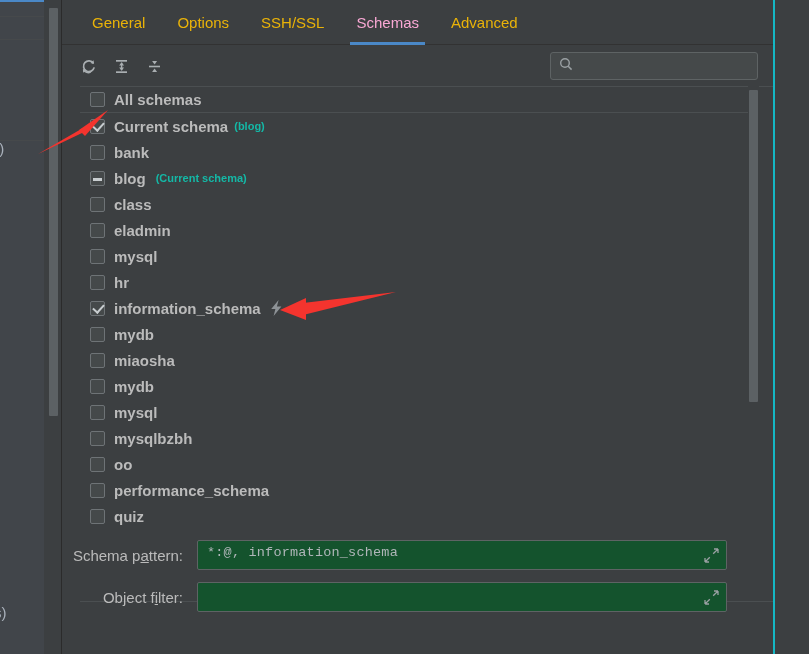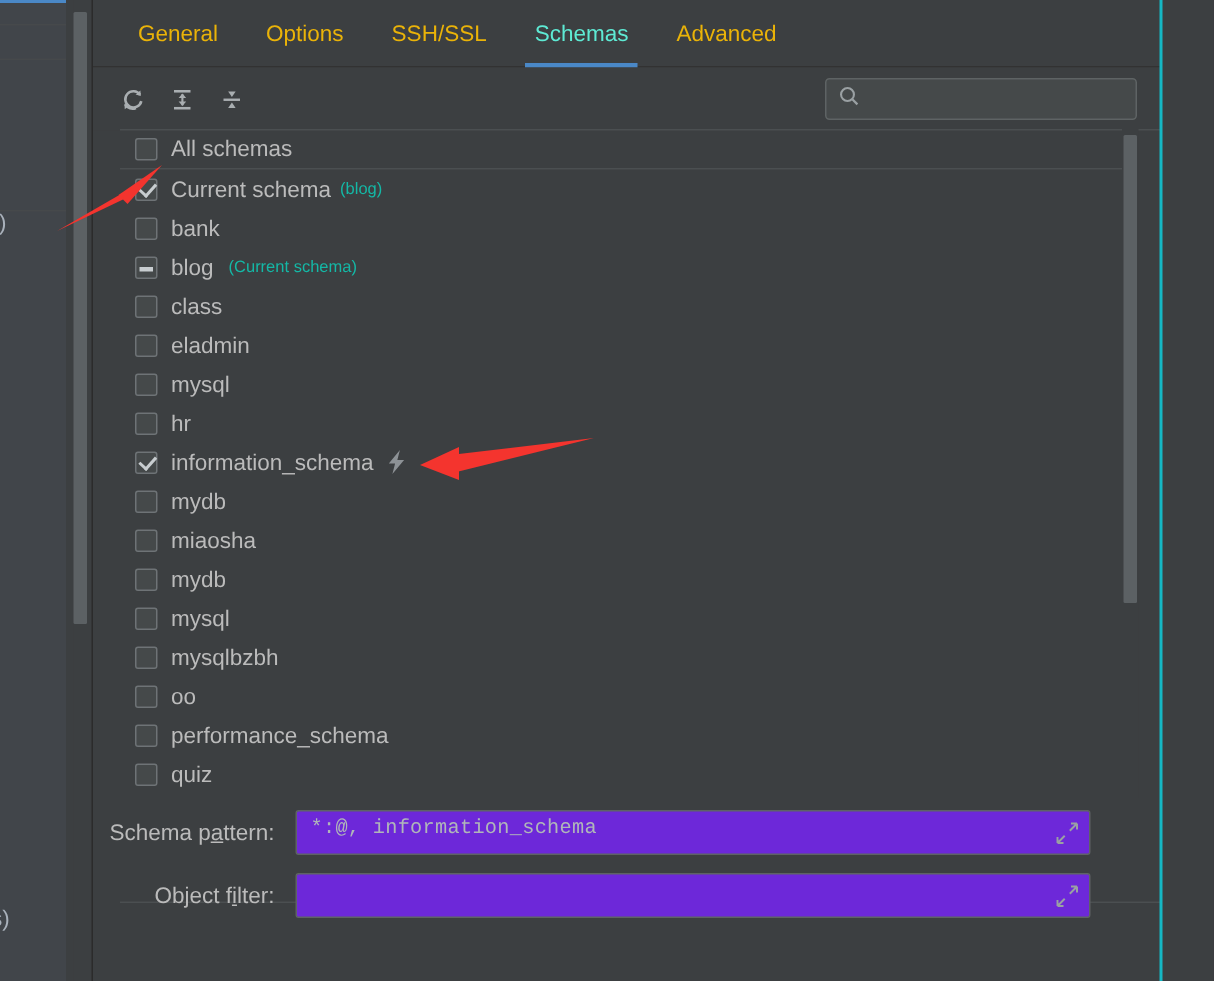--- a/index.html
+++ b/index.html
@@ -108,21 +108,21 @@
     position: relative;
     height: 45px;
     display: flex;
     align-items: center;
     padding: 0 16px;
     color: #eab308;
     font-size: 15px;
     cursor: default;
     white-space: nowrap;
   }
-  .tab.active { color: #5eead4; }
+  .tab.active { color: #f9a8d4; }
   .tab.active::after {
     content: "";
     position: absolute;
     left: 10px; right: 10px;
     bottom: 0;
     height: 3px;
     background: #4a88c7;
   }
 
   
@@ -166,20 +166,21 @@
 
   
   .list-wrap {
     position: absolute;
     left: 18px; top: 86px;
     width: 694px; height: 516px;
     background: #3c3f41;
     border-top: 1px solid #4b4f51;
     border-bottom: 1px solid #4b4f51;
     overflow: hidden;
+    font-weight: bold;
   }
   .list-inner {
     position: absolute;
     left: 0; top: 0;
     width: 676px;
   }
   .row {
     height: 26px;
     display: flex;
     align-items: center;
@@ -267,21 +268,21 @@
     text-align: right;
     padding-right: 14px;
     color: #bbbbbb;
     font-size: 15px;
     white-space: nowrap;
   }
   .field-label u { text-decoration: underline; }
   .field-input {
     position: relative;
     width: 530px; height: 30px;
-    background: #6d28d9;
+    background: #14532d;
     border: 1px solid #5e6364;
     border-radius: 2px;
     display: flex;
     align-items: center;
     padding: 0 26px 5px 9px;
   }
   .field-input input {
     width: 100%;
     background: transparent;
     border: none;

